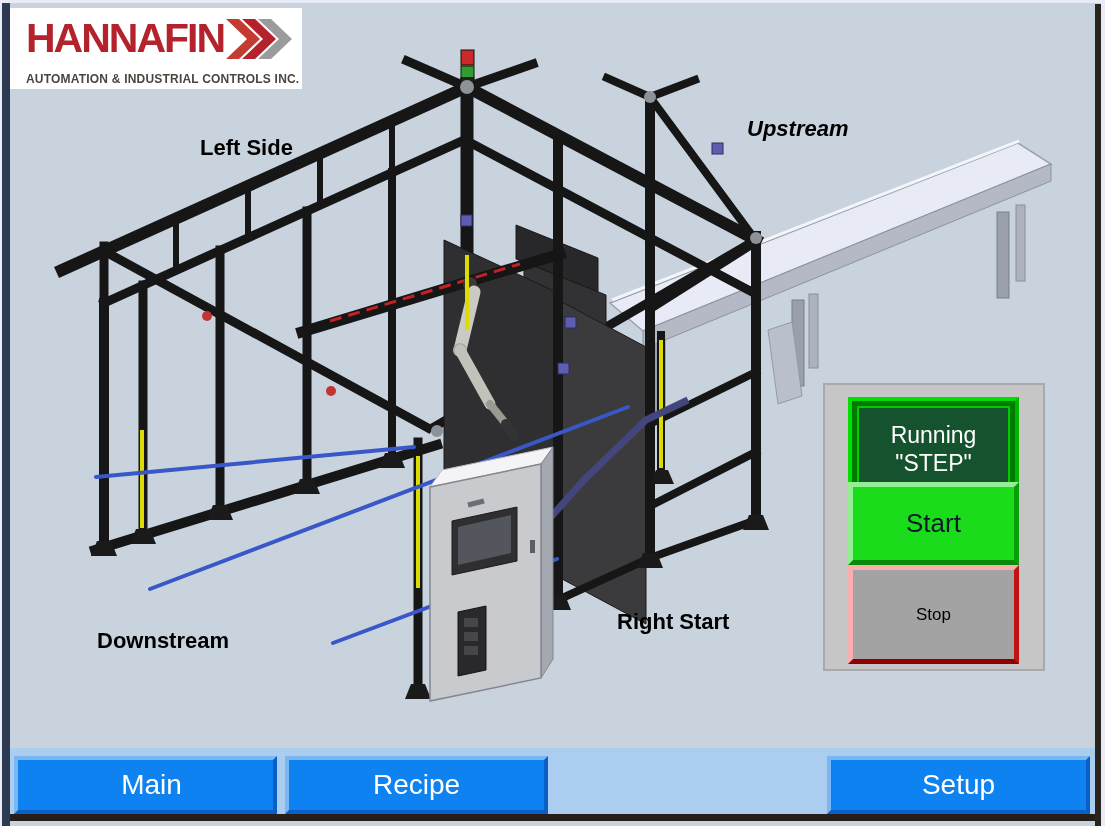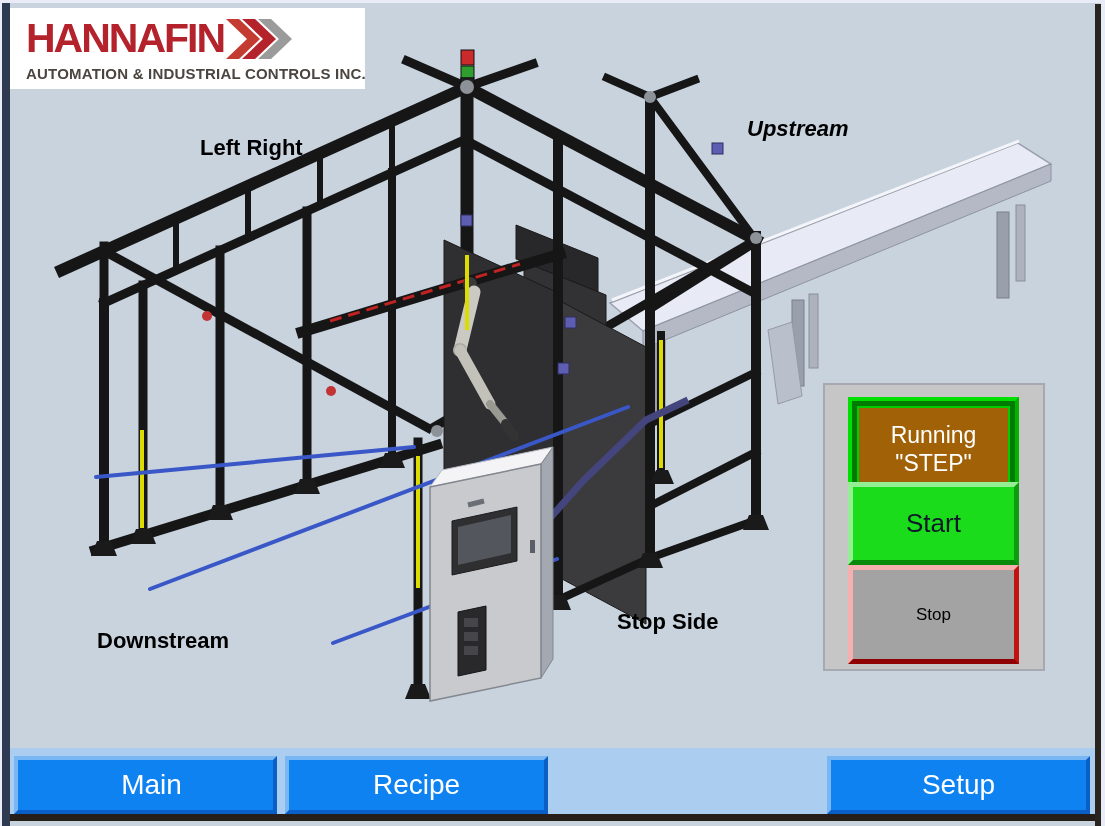--- a/index.html
+++ b/index.html
@@ -6,40 +6,40 @@
   *{box-sizing:border-box;font-family:"Liberation Sans",sans-serif;}
   .window{position:relative;width:1105px;height:826px;background:#c8d3de;overflow:hidden;}
   .edge{position:absolute;}
   .edge-top{left:0;top:0;width:1105px;height:3px;background:#e9ebf7;}
   .edge-left-outer{left:0;top:0;width:2px;height:826px;background:#e9ebf7;}
   .edge-left{left:2px;top:3px;width:8px;height:823px;background:#2e3a52;}
   .edge-right{left:1095px;top:4px;width:6px;height:822px;background:#2a241e;}
   .edge-right-outer{left:1101px;top:0;width:4px;height:826px;background:#e9ebf7;}
 
   
-  .logo{position:absolute;left:10px;top:8px;width:355px;height:81px;background:#ffffff;padding:6px 0 0 16px;}
+  .logo{position:absolute;left:10px;top:8px;width:292px;height:81px;background:#ffffff;padding:6px 0 0 16px;}
   .logo-row{display:flex;align-items:center;height:48px;}
   .logo-brand{color:#b4232c;font-size:41px;font-weight:700;letter-spacing:-2px;line-height:44px;}
   .logo-chevrons{margin-left:2px;margin-top:2px;}
-  .logo-tagline{margin-top:3px;color:#4b4540;font-size:15px;font-weight:700;letter-spacing:0.2px;white-space:nowrap;}
+  .logo-tagline{margin-top:10px;color:#4b4540;font-size:12px;font-weight:700;letter-spacing:0.2px;white-space:nowrap;}
 
   
   .machine{position:absolute;left:0;top:0;width:1105px;height:826px;}
 
   
   .mlabel{position:absolute;color:#000;font-size:22px;font-weight:700;white-space:nowrap;}
   .lbl-left{left:200px;top:135px;}
   .lbl-up{left:747px;top:116px;font-style:italic;}
   .lbl-right{left:617px;top:609px;}
   .lbl-down{left:97px;top:628px;}
 
   
   .status-panel{position:absolute;left:823px;top:383px;width:222px;height:288px;background:#c6c6c6;border:2px solid #a6aab0;}
   .spbtn{position:absolute;left:23px;width:171px;text-align:center;display:flex;flex-direction:column;align-items:center;justify-content:center;}
-  .btn-running{top:12px;height:103px;background:#a16207;border:4px solid;border-color:#00e000 #00b400 #00a400 #00e000;box-shadow:inset 0 0 0 5px #007a00,inset 0 0 0 7px #00cc00;color:#ffffff;font-size:23px;line-height:28px;}
+  .btn-running{top:12px;height:103px;background:#14532d;border:4px solid;border-color:#00e000 #00b400 #00a400 #00e000;box-shadow:inset 0 0 0 5px #007a00,inset 0 0 0 7px #00cc00;color:#ffffff;font-size:23px;line-height:28px;}
   .btn-start{top:97px;height:83px;background:#1bdc1b;border:5px solid;border-color:#94ef94 #0b9e0b #0a8a0a #94ef94;color:#0f172a;font-size:26px;}
   .btn-stop{top:180px;height:99px;background:#a3a3a3;border:5px solid;border-color:#f6b0b0 #c21212 #8f0000 #f6b0b0;color:#000;font-size:17px;}
 
   
   .nav-strip{position:absolute;left:10px;top:748px;width:1085px;height:66px;background:#abcdf0;}
   .nav-base{position:absolute;left:10px;top:814px;width:1085px;height:7px;background:#261f19;}
   .navbtn{position:absolute;top:756px;width:263px;height:58px;background:#0d82f0;border:4px solid;border-color:#79b7f4 #0a5fc6 #0a5fc6 #79b7f4;color:#ffffff;font-size:28px;display:flex;align-items:center;justify-content:center;}
   .nav-0{left:14px;padding-left:12px;} .nav-1{left:285px;} .nav-2{left:556px;} .nav-3{left:827px;}
 </style>
 </head>
@@ -200,23 +200,23 @@
       <span class="logo-brand">HANNAFIN</span>
       <svg class="logo-chevrons" width="70" height="46" viewBox="0 0 70 46">
         <polygon points="0,3 13,3 34,23 13,43 0,43 21,23" fill="#c43b31"></polygon>
         <polygon points="16,3 29,3 50,23 29,43 16,43 37,23" fill="#b4232c"></polygon>
         <polygon points="32,3 45,3 66,23 45,43 32,43 53,23" fill="#9b9b9b"></polygon>
       </svg>
     </div>
     <div class="logo-tagline">AUTOMATION &amp; INDUSTRIAL CONTROLS INC.</div>
   </div>
 
-  <div class="mlabel lbl-left">Left Right</div>
+  <div class="mlabel lbl-left">Left Side</div>
   <div class="mlabel lbl-up">Upstream</div>
-  <div class="mlabel lbl-right">Stop Side</div>
+  <div class="mlabel lbl-right">Right Start</div>
   <div class="mlabel lbl-down">Downstream</div>
 
   <div class="status-panel">
     <div class="spbtn btn-running">
       <span>Running</span>
       <span>"STEP"</span>
     </div>
     <div class="spbtn btn-start">
       <span>Start</span>
     </div>

